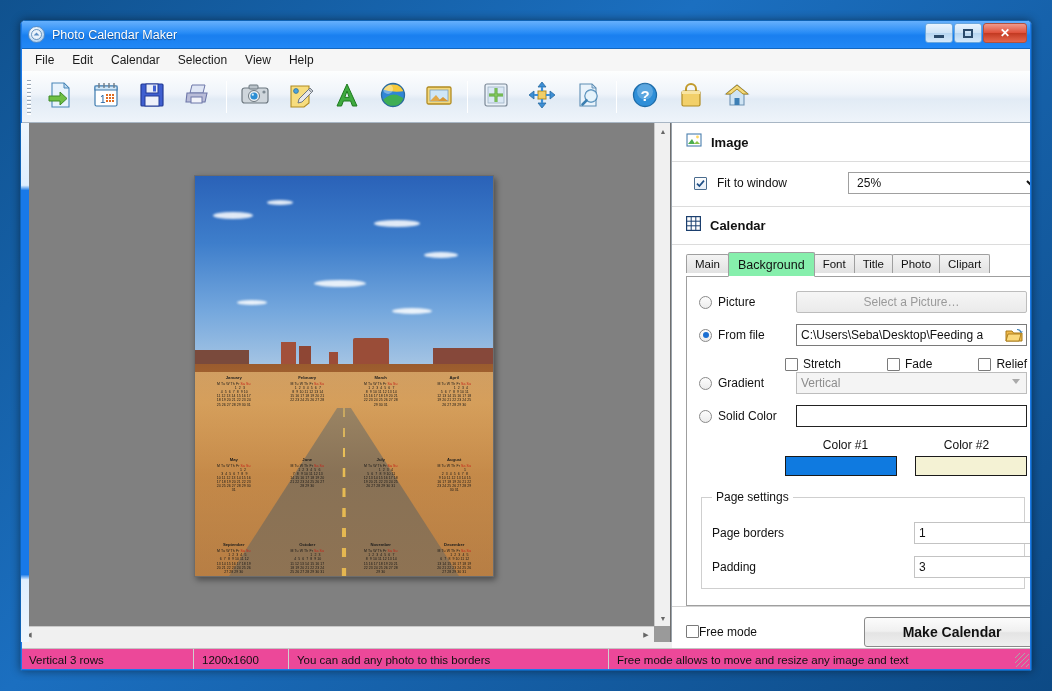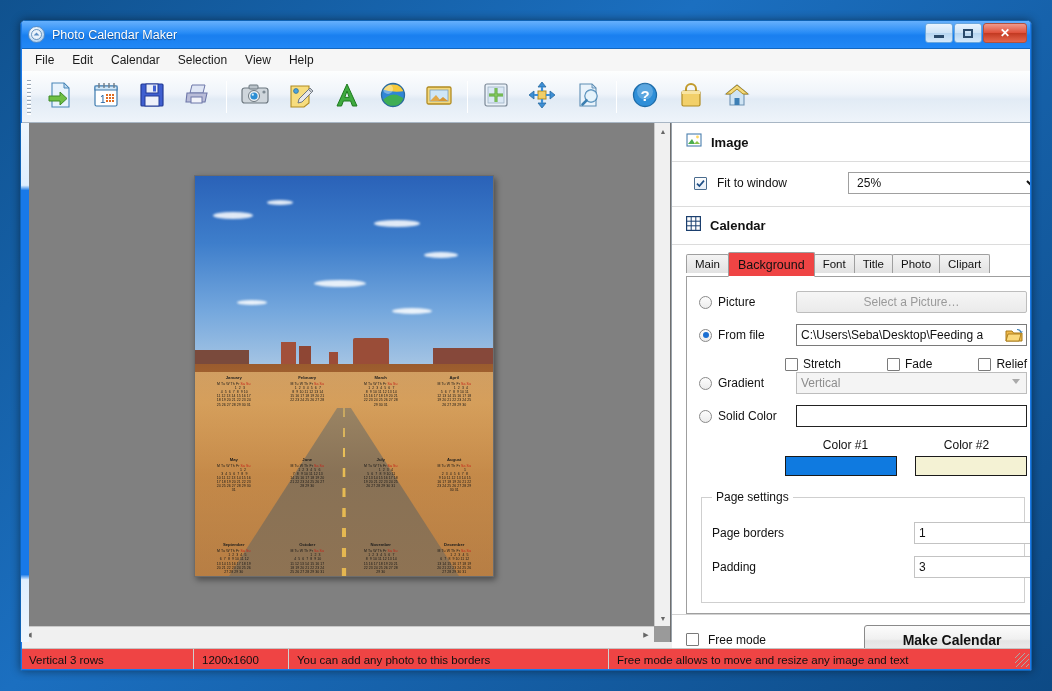--- a/index.html
+++ b/index.html
@@ -261,21 +261,21 @@
   .tab {
     font-size:11.5px; color:#111;
     padding: 3px 8px 3px 8px;
     border:1px solid #9f9f9f;
     border-bottom:none;
     background:linear-gradient(180deg,#f4f4f4,#e2e2e2);
     margin-right:-1px; cursor:default;
     border-radius: 2px 2px 0 0;
   }
   .tab.active {
-    background:#ef4444;
+    background:#86efac;
     padding: 5px 9px 4px 9px;
     font-size:12.5px;
     position:relative; top:1px; z-index:3;
     border-bottom:1px solid #fff;
   }
   .tabpanel {
     border:1px solid #9f9f9f;
     background:#fff;
     padding: 14px 12px 10px 12px;
     position:relative; top:0px;
@@ -335,53 +335,53 @@
     position:absolute;right:7px;top:7px;width:0;height:0;
     border-left:4px solid transparent;border-right:4px solid transparent;
     border-top:5px solid #aaa; pointer-events:none;
   }
   .colorhdr{ display:flex; margin: 2px 0 4px 86px; }
   .colorhdr div{ flex:1; text-align:center; font-size:12px; color:#111;}
   .colorsw{ display:flex; margin: 0 0 14px 86px; gap:18px;}
   .sw{ flex:1; height:20px; border:1px solid #1a1a1a; }
 
   fieldset.pagesettings{
-    border:1px solid #cfcfcf; margin: 4px 2px 0 2px; padding: 6px 10px 24px 10px;
+    border:1px solid #cfcfcf; margin: 4px 2px 0 2px; padding: 6px 10px 10px 10px;
   }
   fieldset.pagesettings legend{ font-size:12px; color:#111; padding: 0 4px;}
   .psrow{ display:flex;align-items:center; margin-top:12px;}
   .pslabel{ font-size:12px;color:#111; flex:1;}
   .spinwrap{ display:flex; width:100px;}
   input.spin{
     flex:1; height:22px; font-size:12px; padding:1px 4px;
     border:1px solid #c3c3c3; border-right:none; background:#fff; color:#111;
     font-family:"Liberation Sans",sans-serif; border-radius:0;
   }
 
   #panel-footer{
     margin-top:auto;
     border-top:1px solid #d2d2d2;
     padding: 10px 14px;
     display:flex; align-items:center;
     background:#fff;
   }
-  .freemode{ display:flex;align-items:flex-start;gap:9px; }
+  .freemode{ display:flex;align-items:flex-start;gap:0; }
   #makebtn{
     margin-left:auto; width:176px; height:30px;
     border:1px solid #8a8a8a;
     background:linear-gradient(180deg,#fcfcfc 0%,#f0f0f0 47%,#e4e4e4 53%,#efefef 100%);
     font-size:14px;font-weight:bold;color:#111;
     font-family:"Liberation Sans",sans-serif;
     border-radius:3px; cursor:default;
   }
 
   
   #statusbar{
     position:absolute; left:0; right:0; bottom:0; height:22px;
-    background:#ef4444; border-top:1px solid #c4c4c4;
+    background:#ec4899; border-top:1px solid #c4c4c4;
     display:flex; align-items:center;
     font-size:11.5px; color:#111;
   }
   .scell{ padding: 0 8px; height:100%; display:flex;align-items:center; }
   .scell + .scell{ border-left:1px solid #cfcfcf;}
   #sc1{ width:172px;}
   #sc2{ width:95px;}
   #sc3{ width:320px;}
   #sc4{ flex:1;}
   .grip-corner{

